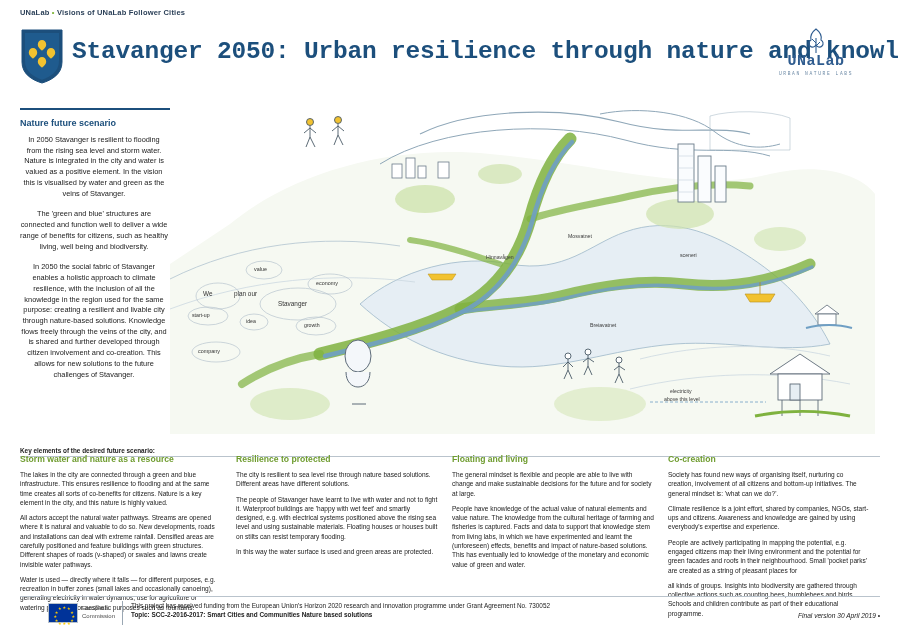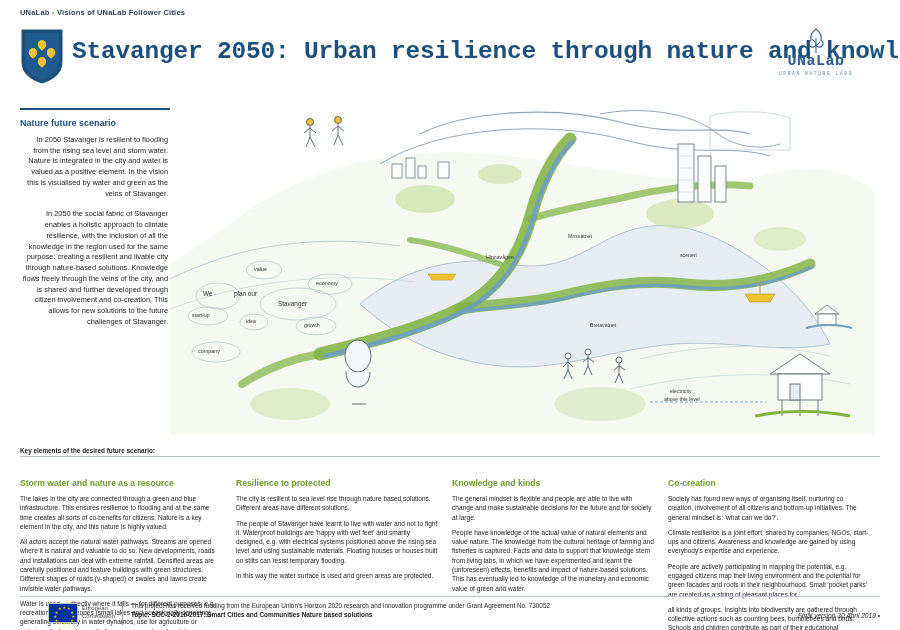--- a/index.html
+++ b/index.html
@@ -59,21 +59,21 @@
 
   
   .left-col {
     position: absolute; left: 20px; top: 118px; width: 148px;
   }
   .left-col h2 {
     margin: 0 0 7px 0; font-size: 9px; color: #1c4f7c; font-weight: bold;
   }
   .left-col p {
     margin: 0 0 10px 0; font-size: 7.4px; line-height: 1.45; color: #1b1b1b;
-    text-align: right;
+    text-align: center;
   }
 
   
   .illo {
     position: absolute; left: 170px; top: 104px; width: 712px; height: 330px;
     overflow: hidden;
   }
   .illo svg { display: block; }
   .illo-label {
     position: absolute; font-size: 5.2px; color: #3b3b3b;
@@ -88,21 +88,21 @@
     position: absolute; left: 20px; top: 447px;
     font-size: 6.4px; font-weight: bold; color: #1b1b1b;
   }
   .key-rule {
     position: absolute; left: 20px; top: 456px; width: 860px; height: 1px;
     background: #b9c3cc;
   }
 
   
   .cols {
-    position: absolute; left: 20px; top: 478px; width: 860px; height: 128px;
+    position: absolute; left: 20px; top: 454px; width: 860px; height: 128px;
     display: flex; gap: 14px;
   }
   .col { width: 202px; }
   .col h3 {
     margin: 0 0 6px 0; font-size: 8.6px; font-weight: bold; color: #6f9c2f;
   }
   .col p {
     margin: 0 0 6px 0; font-size: 6.55px; line-height: 1.42; color: #1b1b1b;
   }
 
@@ -174,20 +174,21 @@
       <div class="wordmark">UNaLab</div>
       <div class="tagline">URBAN NATURE LABS</div>
     </div>
 
     <div class="header-rule"></div>
   </div>
 
   <div class="left-col">
     <h2>Nature future scenario</h2>
     <p>In 2050 Stavanger is resilient to flooding from the rising sea level and storm water. Nature is integrated in the city and water is valued as a positive element. In the vision this is visualised by water and green as the veins of Stavanger.</p>
+    <p>The 'green and blue' structures are connected and function well to deliver a wide range of benefits for citizens, such as healthy living, well being and biodiversity.</p>
     <p>In 2050 the social fabric of Stavanger enables a holistic approach to climate resilience, with the inclusion of all the knowledge in the region used for the same purpose: creating a resilient and livable city through nature-based solutions. Knowledge flows freely through the veins of the city, and is shared and further developed through citizen involvement and co-creation. This allows for new solutions to the future challenges of Stavanger.</p>
   </div>
 
   <div class="illo">
     <svg width="712" height="330" viewBox="0 0 712 330">
 
       <rect x="0" y="0" width="712" height="330" fill="#ffffff"></rect>
 
       <path d="M60 120 C120 70 220 40 320 50 C430 60 520 90 600 70 C650 58 690 70 705 90 L705 330 L0 330 L0 160 Z" fill="#f6f9f2" stroke="none"></path>
 
@@ -344,21 +345,21 @@
     </div>
 
     <div class="col">
       <h3>Resilience to protected</h3>
       <p>The city is resilient to sea level rise through nature based solutions. Different areas have different solutions.</p>
       <p>The people of Stavanger have learnt to live with water and not to fight it. Waterproof buildings are 'happy with wet feet' and smartly designed, e.g. with electrical systems positioned above the rising sea level and using sustainable materials. Floating houses or houses built on stilts can resist temporary flooding.</p>
       <p>In this way the water surface is used and green areas are protected.</p>
     </div>
 
     <div class="col">
-      <h3>Knowledge and kinds</h3>
+      <h3>Floating and living</h3>
       <p>The general mindset is flexible and people are able to live with change and make sustainable decisions for the future and for society at large.</p>
       <p>People have knowledge of the actual value of natural elements and value nature. The knowledge from the cultural heritage of farming and fisheries is captured. Facts and data to support that knowledge stem from living labs, in which we have experimented and learnt the (unforeseen) effects, benefits and impact of nature-based solutions. This has eventually led to knowledge of the monetary and economic value of green and water.</p>
     </div>
 
     <div class="col">
       <h3>Co-creation</h3>
       <p>Society has found new ways of organising itself, nurturing co creation, involvement of all citizens and bottom-up initiatives. The general mindset is: 'what can we do?'.</p>
       <p>Climate resilience is a joint effort, shared by companies, NGOs, start-ups and citizens. Awareness and knowledge are gained by using everybody's expertise and experience.</p>
       <p>People are actively participating in mapping the potential, e.g. engaged citizens map their living environment and the potential for green facades and roofs in their neighbourhood. Small 'pocket parks' are created as a string of pleasant places for</p>
       <p>all kinds of groups. Insights into biodiversity are gathered through collective actions such as counting bees, bumblebees and birds. Schools and children contribute as part of their educational programme.</p>

